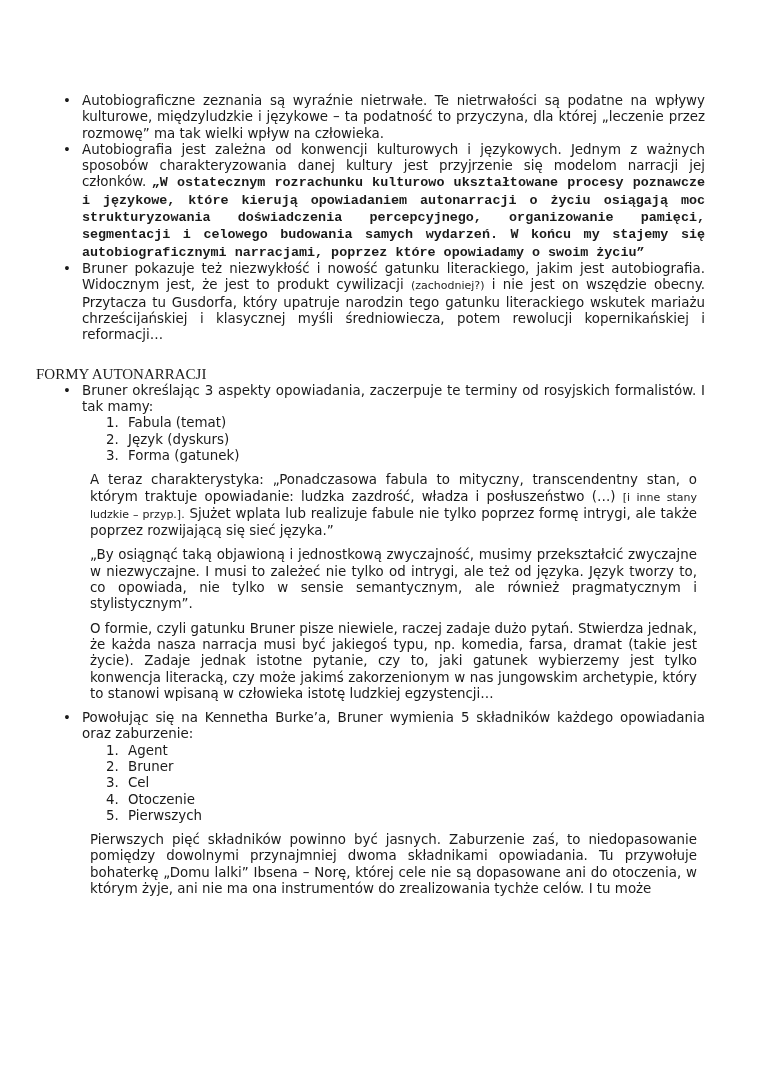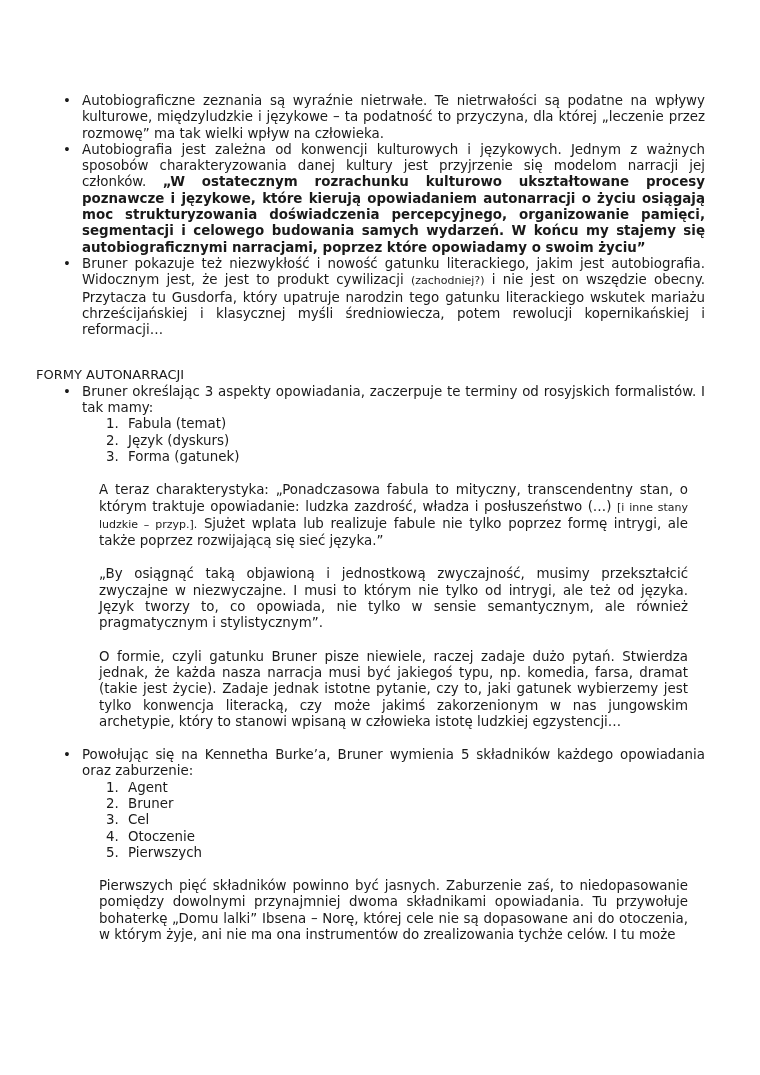--- a/index.html
+++ b/index.html
@@ -28,29 +28,30 @@
     position: relative;
     text-align: justify;
   }
   .bullet-item .bullet {
     position: absolute;
     left: -20px;
     top: 0;
     width: 10px;
     text-align: center;
   }
-  .bold { font-weight: bold; }
+  .bold { font-weight: bold; font-family: Liberation Mono, monospace; }
   .small { font-size: 11px; }
   .heading {
-    margin: 29px 0 0 0;
+    margin: 23px 0 0 0;
     font-weight: normal;
-    font-size: 13px;
+    font-size: 15px;
     line-height: 16.3px;
+    font-family: Liberation Serif, serif;
   }
-  .para { margin: 17px; text-align: justify; }
+  .para { margin: 8px; text-align: justify; }
   .num-list {
     list-style: none;
     margin: 0;
     padding: 0 0 0 24px;
   }
   .num-list li { position: relative; padding-left: 22px; text-align: left; }
   .num-list li .num { position: absolute; left: 0; top: 0; }
   .after-list { padding-left: 24px; }
 </style>
 </head>
@@ -85,21 +86,21 @@
       <ol class="num-list">
         <li><span class="num">1.</span><span>Fabula (temat)</span></li>
         <li><span class="num">2.</span><span>Język (dyskurs)</span></li>
         <li><span class="num">3.</span><span>Forma (gatunek)</span></li>
       </ol>
       <p class="para">
         <span>A teraz charakterystyka: „Ponadczasowa fabula to mityczny, transcendentny stan, o którym traktuje opowiadanie: ludzka zazdrość, władza i posłuszeństwo (…)</span>
         <span class="small">[i inne stany ludzkie – przyp.].</span>
         <span>Sjużet wplata lub realizuje fabule nie tylko poprzez formę intrygi, ale także poprzez rozwijającą się sieć języka.”</span>
       </p>
-      <p class="para">„By osiągnąć taką objawioną i jednostkową zwyczajność, musimy przekształcić zwyczajne w niezwyczajne. I musi to którym nie tylko od intrygi, ale też od języka. Język tworzy to, co opowiada, nie tylko w sensie semantycznym, ale również pragmatycznym i stylistycznym”.</p>
+      <p class="para">„By osiągnąć taką objawioną i jednostkową zwyczajność, musimy przekształcić zwyczajne w niezwyczajne. I musi to zależeć nie tylko od intrygi, ale też od języka. Język tworzy to, co opowiada, nie tylko w sensie semantycznym, ale również pragmatycznym i stylistycznym”.</p>
       <p class="para">O formie, czyli gatunku Bruner pisze niewiele, raczej zadaje dużo pytań. Stwierdza jednak, że każda nasza narracja musi być jakiegoś typu, np. komedia, farsa, dramat (takie jest życie). Zadaje jednak istotne pytanie, czy to, jaki gatunek wybierzemy jest tylko konwencja literacką, czy może jakimś zakorzenionym w nas jungowskim archetypie, który to stanowi wpisaną w człowieka istotę ludzkiej egzystencji…</p>
     </li>
     <li class="bullet-item">
       <span class="bullet">•</span>
       <span>Powołując się na Kennetha Burke’a, Bruner wymienia 5 składników każdego opowiadania oraz zaburzenie:</span>
       <ol class="num-list">
         <li><span class="num">1.</span><span>Agent</span></li>
         <li><span class="num">2.</span><span>Bruner</span></li>
         <li><span class="num">3.</span><span>Cel</span></li>
         <li><span class="num">4.</span><span>Otoczenie</span></li>

